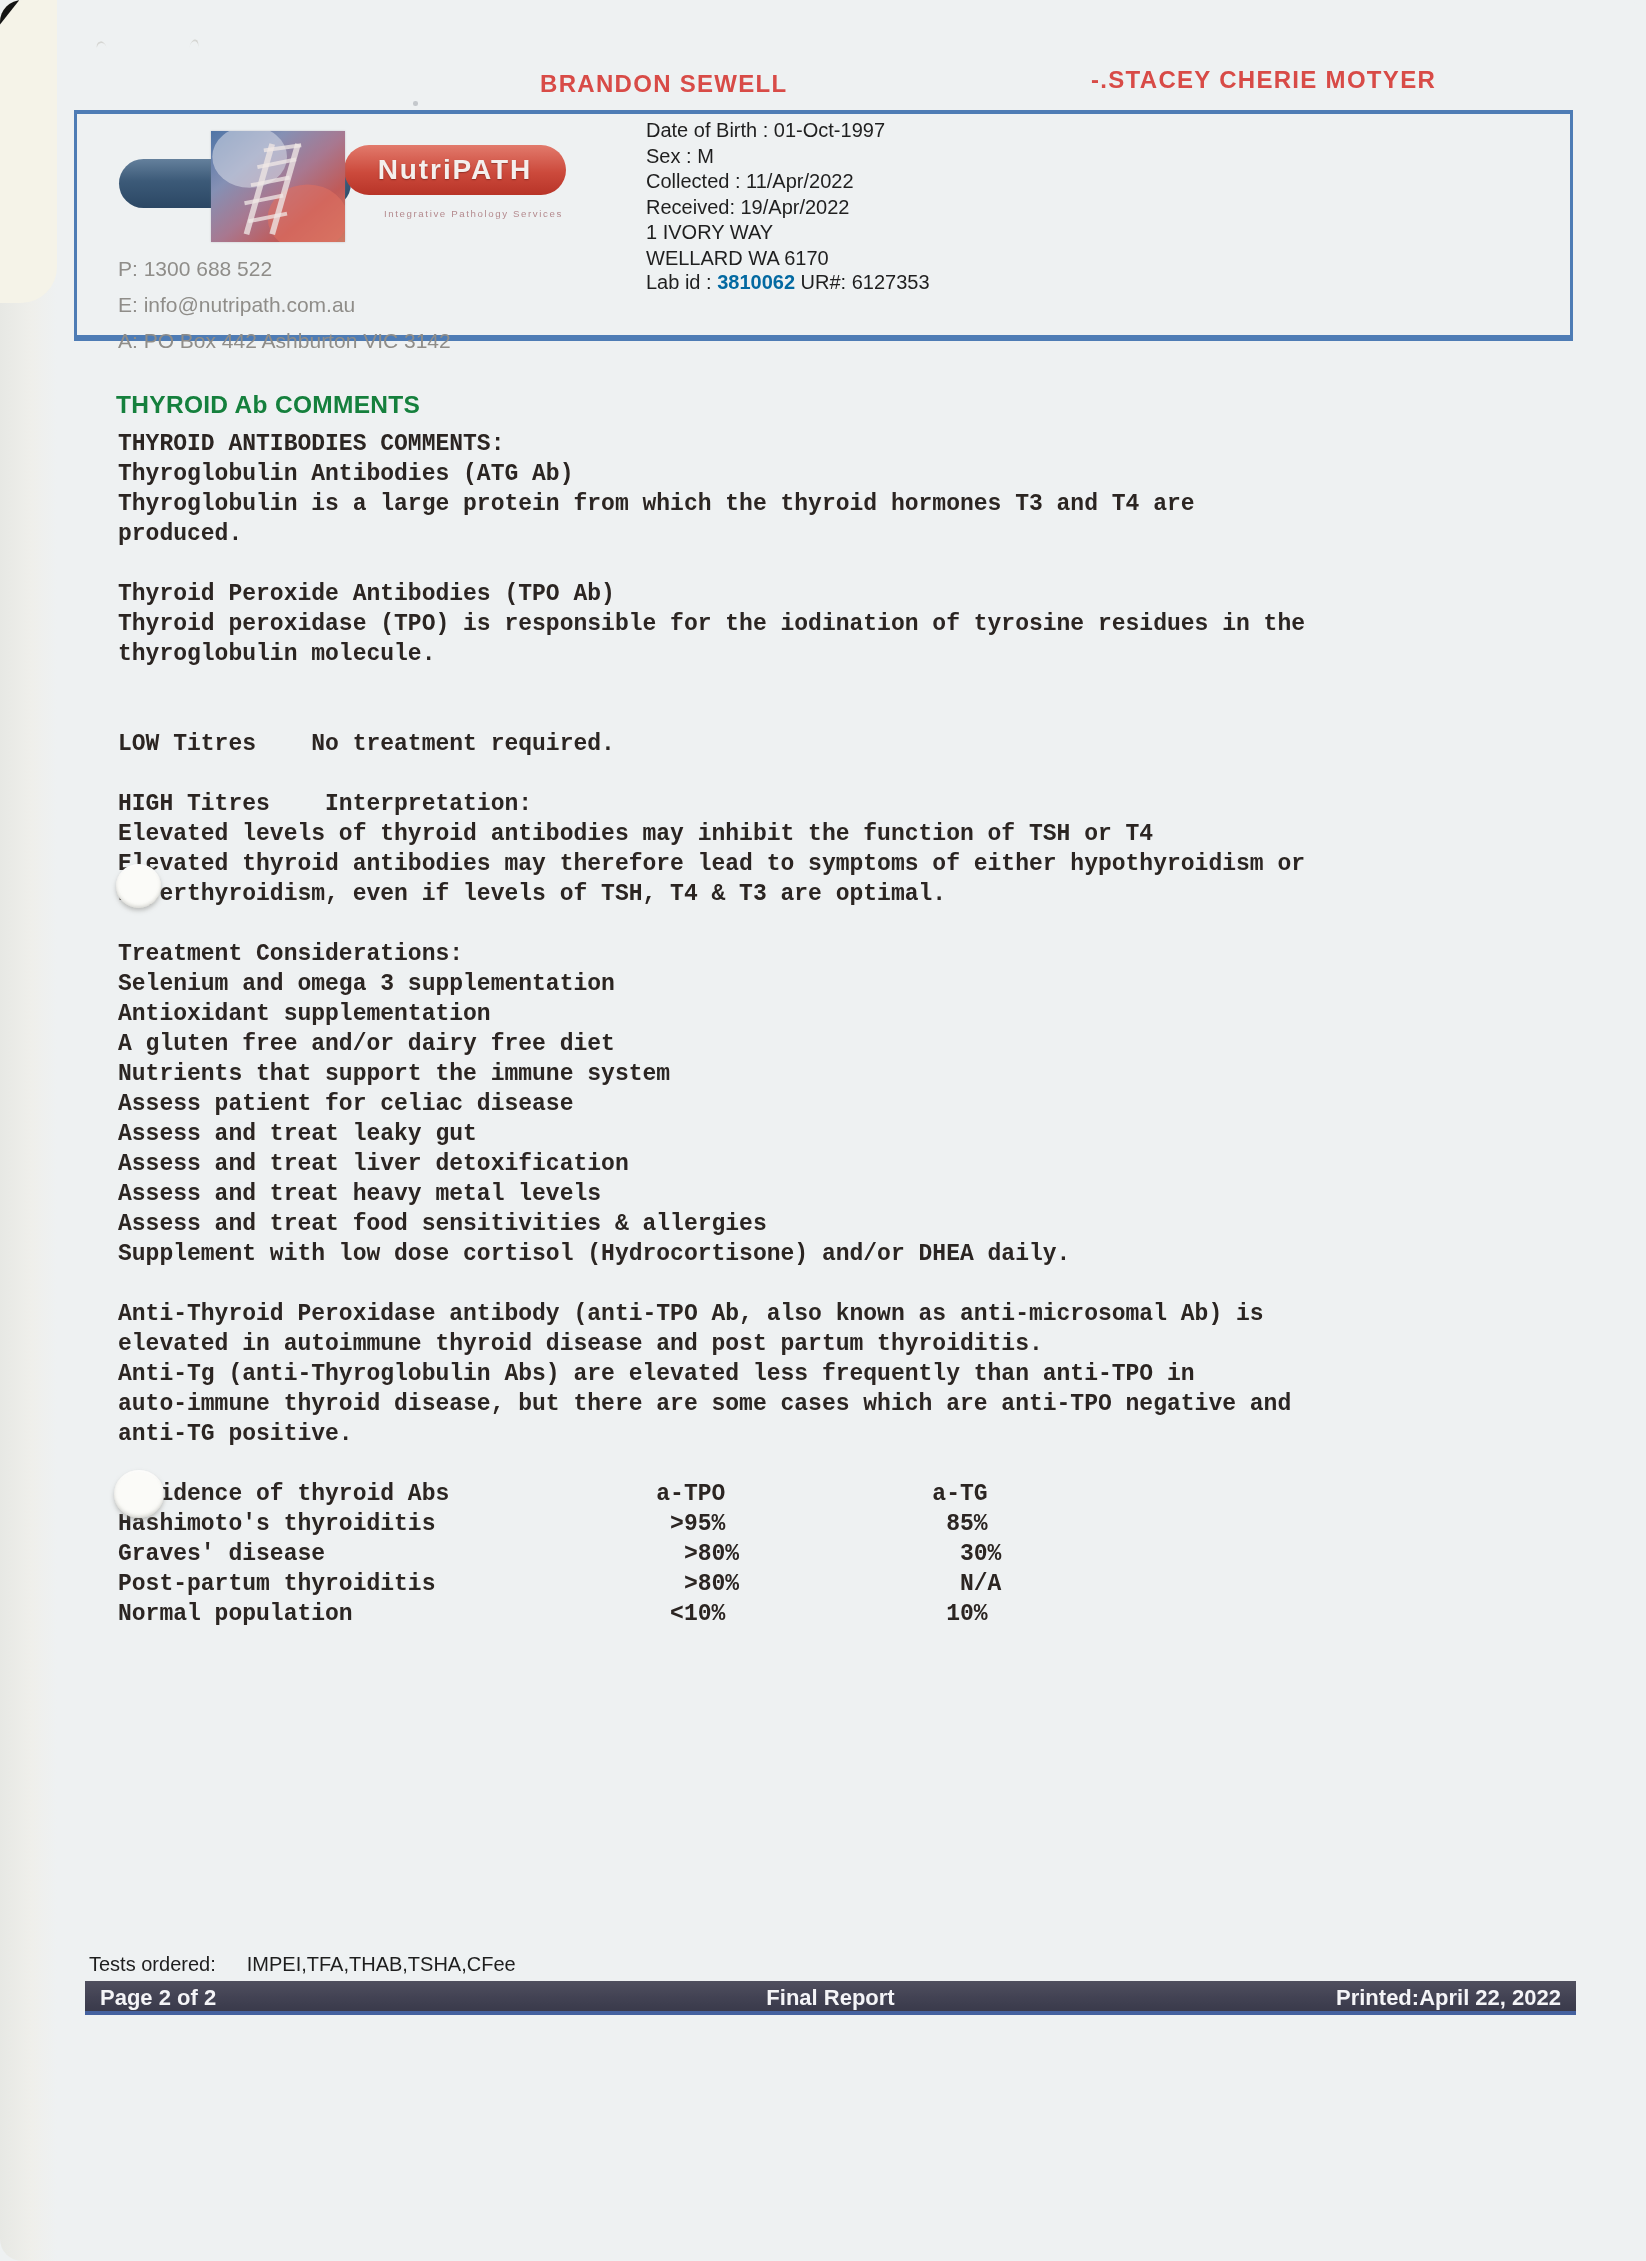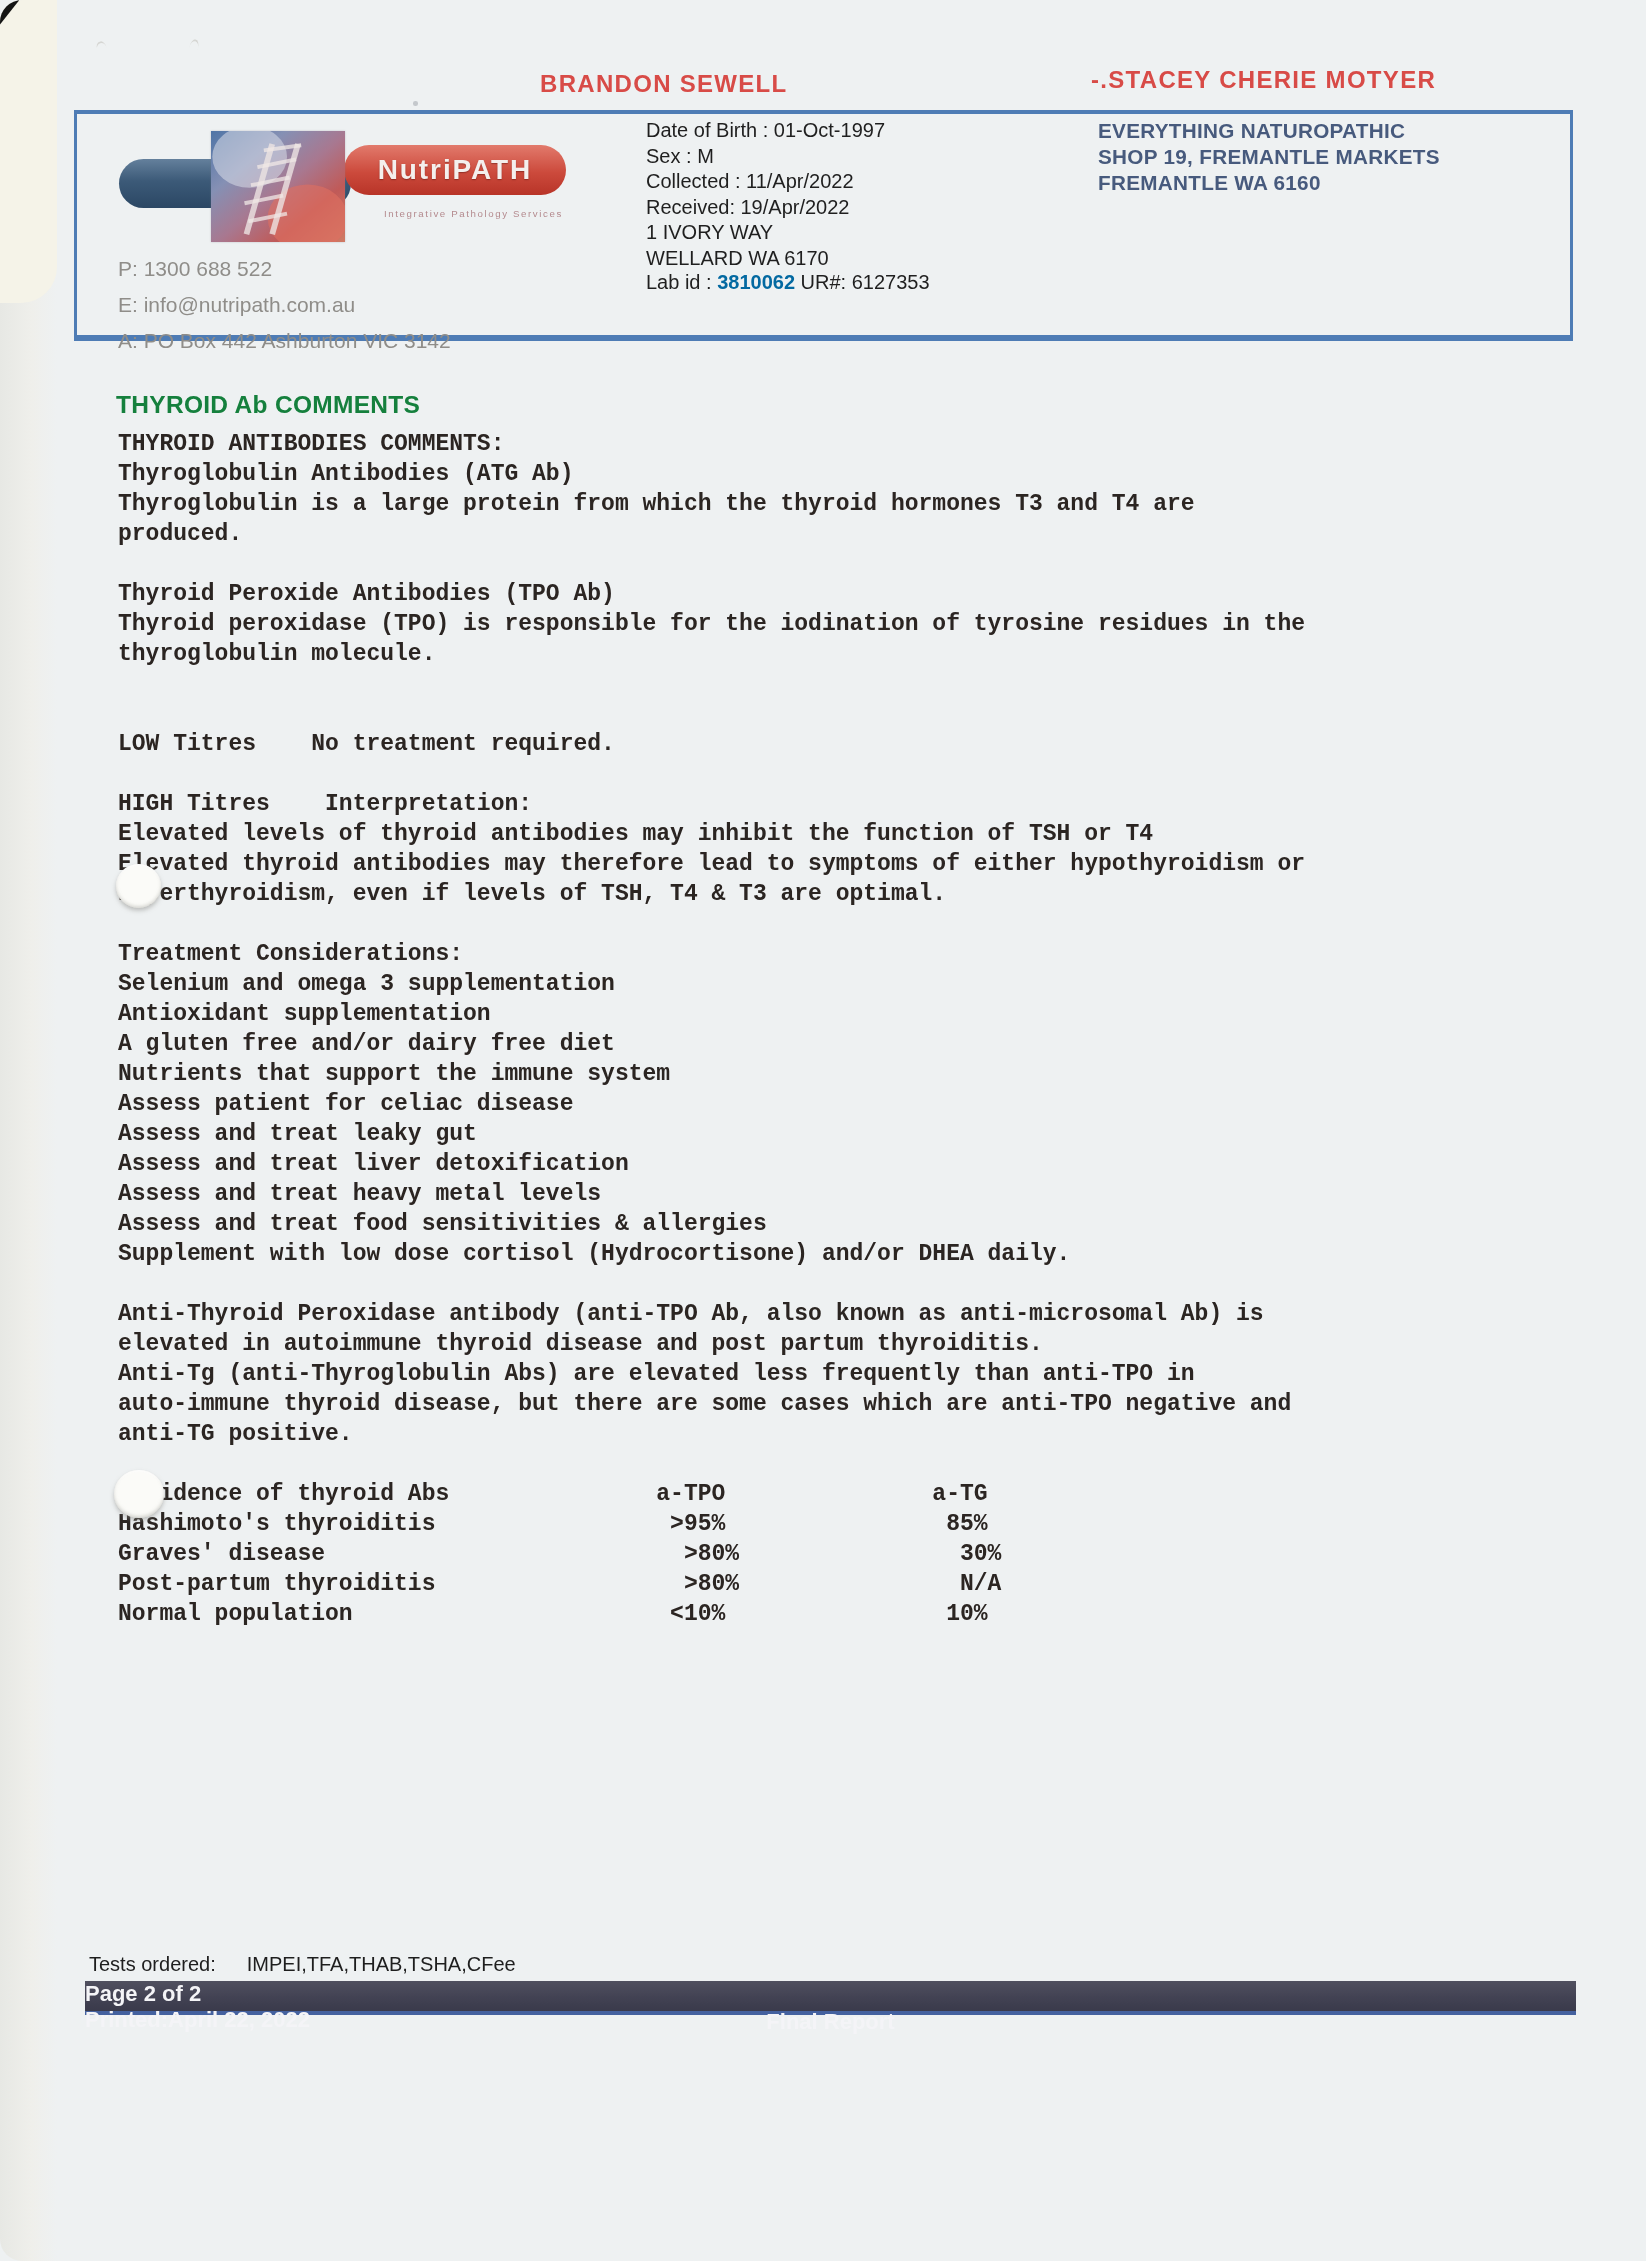--- a/index.html
+++ b/index.html
@@ -66,22 +66,22 @@
     box-shadow:0 2.6px 4.5px rgba(140,140,135,.5), inset 0 -1.9px 3.2px rgba(175,175,168,.45), inset 0 1.3px 1.9px rgba(255,255,255,.9);}
   .hole.h1{left:116px; top:864px; width:45px; height:44px;}
   .hole.h2{left:114px; top:1470px; width:50px; height:48px;}
 
   
   .tests-line{position:absolute; left:89px; top:1953px; font-size:20px; color:#1e1e1e; white-space:pre;}
   .tests-line .val{margin-left:31px;}
   .footer-bar{position:absolute; left:85px; top:1981px; width:1491px; height:34px;
     background:linear-gradient(180deg,#50505f 0%,#424253 55%,#3a3a4b 100%);
     border-bottom:4.5px solid #44619f;
-    display:flex; align-items:flex-start; justify-content:space-between;
-    padding:0 0; box-sizing:border-box;flex-direction:column;}
+    display:flex; align-items:flex-end; justify-content:space-between;
+    padding:0 15px; box-sizing:border-box;}
   .footer-bar span{color:#f4f4f7; font-weight:bold; font-size:22px; white-space:nowrap;}
   .footer-center{position:absolute; left:50%; transform:translateX(-50%);margin-top:28px;}
 </style>
 </head>
 <body>
 
 <div id="page">
 
   <div class="left-strip"></div>
   <div class="corner-cream"></div>
@@ -115,23 +115,20 @@
 A: PO Box 442 Ashburton VIC 3142</div>
 
   <div class="patient-block">Date of Birth :  01-Oct-1997
 Sex : M
 Collected :  11/Apr/2022
 Received:   19/Apr/2022
 1  IVORY WAY
 WELLARD WA 6170</div>
   <div class="lab-line"><span>Lab id : </span><span class="lab-id">3810062</span><span> UR#: 6127353</span></div>
 
-  <div class="clinic-block">EVERYTHING NATUROPATHIC
-SHOP 19, FREMANTLE MARKETS
-FREMANTLE WA 6160</div>
 
   <div class="section-title">THYROID Ab COMMENTS</div>
   <pre class="mono-body">THYROID ANTIBODIES COMMENTS:
 Thyroglobulin Antibodies (ATG Ab)
 Thyroglobulin is a large protein from which the thyroid hormones T3 and T4 are
 produced.
 
 Thyroid Peroxide Antibodies (TPO Ab)
 Thyroid peroxidase (TPO) is responsible for the iodination of tyrosine residues in the
 thyroglobulin molecule.

